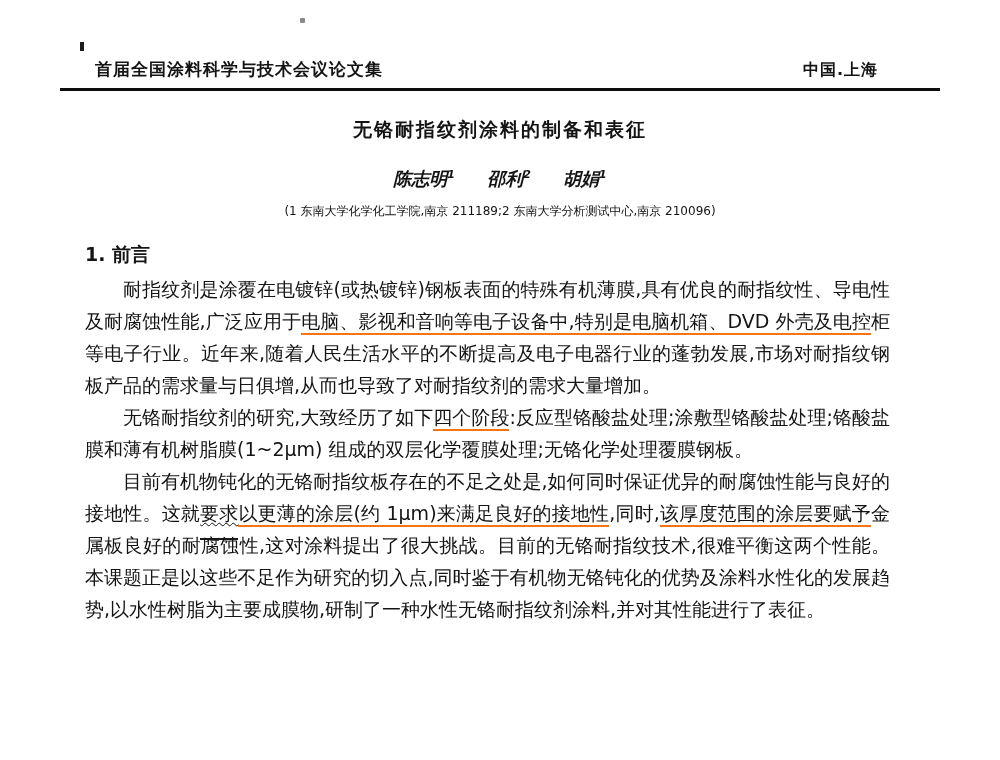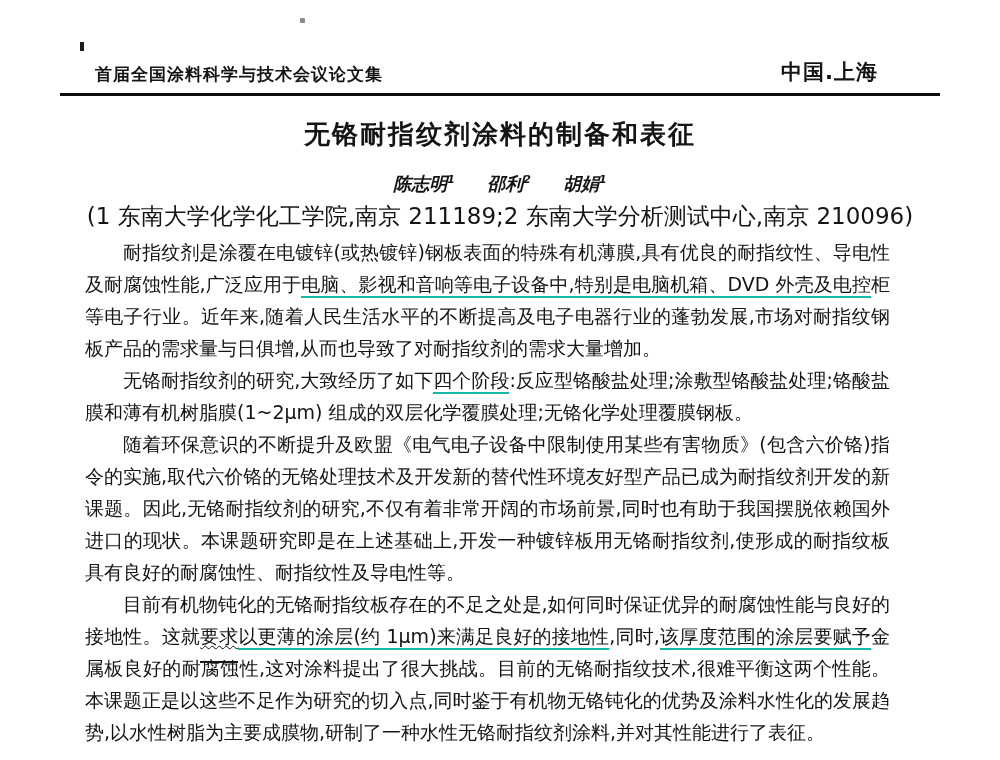--- a/index.html
+++ b/index.html
@@ -24,60 +24,60 @@
   }
   .running-head {
     margin: 58px 60px 0 60px;
     padding: 0 0 7px 0;
     border-bottom: 3px solid #0d0d0d;
     display: flex;
     justify-content: space-between;
     align-items: flex-end;
   }
   .running-head .left  { margin-left: 35px;  font-size: 17px; font-weight: bold; letter-spacing: 1px; }
-  .running-head .right { margin-right: 62px; font-size: 21px; font-weight: bold; letter-spacing: 1px; }
+  .running-head .right { margin-right: 62px; font-size: 16px; font-weight: bold; letter-spacing: 1px; }
   .paper-title {
     margin: 22px 0 0 0;
     text-align: center;
-    font-size: 26px;
+    font-size: 19px;
     font-weight: bold;
     letter-spacing: 2px;
     line-height: 32px;
   }
   .authors {
     margin-top: 17px;
     text-align: center;
     font-size: 18px;
     font-style: italic;
     font-weight: bold;
     line-height: 26px;
   }
   .author { margin: 0 13px; }
   .author sup { font-size: 11px; }
   .affiliation {
     margin-top: 8px;
     text-align: center;
-    font-size: 23px;
+    font-size: 12px;
     line-height: 22px;
   }
   .section-heading {
     margin: 22px 0 0 85px;
     font-size: 19px;
     font-weight: bold;
     line-height: 20px;
   }
   .body-text {
     margin: 9px 110px 0 85px; 
     font-size: 19px;
     line-height: 32px;
     text-align: justify;
   }
   .para { margin: 0; text-indent: 2em; }
   .u-none { }
-  .u-line  { border-bottom: 2px solid #14b8a6; padding-bottom: 1px; }
+  .u-line  { border-bottom: 2px solid #f97316; padding-bottom: 1px; }
   .u-wavy  {
     text-decoration-style: wavy;
     text-decoration-thickness: 1.3px;
     text-underline-offset: 4px;
   }
   .u-double {
     text-decoration: underline;
     text-decoration-style: wavy;
     text-decoration-thickness: 1.3px;
     text-underline-offset: 2px;
@@ -101,21 +101,21 @@
   <h1 class="paper-title">无铬耐指纹剂涂料的制备和表征</h1>
 
   <div class="authors">
     <span class="author"><span>陈志明</span><sup>1</sup></span>
     <span class="author"><span>邵利</span><sup>2</sup></span>
     <span class="author"><span>胡娟</span><sup>1</sup></span>
   </div>
 
   <div class="affiliation">(1 东南大学化学化工学院,南京 211189;2 东南大学分析测试中心,南京 210096)</div>
 
+  <h2 class="section-heading">1. 前言</h2>
 
   <div class="body-text">
       <p class="para"><span class="u-none">耐指纹剂是涂覆在电镀锌(或热镀锌)钢板表面的特殊有机薄膜,具有优良的</span><span class="u-wavy">耐指纹性</span><span class="u-none">、</span><span class="u-wavy">导电性</span><span class="u-none">及</span><span class="u-wavy">耐腐蚀性</span><span class="u-none">能,</span><span class="u-wavy">广泛应用</span><span class="u-none">于</span><span class="u-line">电脑、影视和音响等电子设备中,</span><span class="u-line">特别是电脑机箱、DVD 外壳及电控</span><span class="u-wavy">柜等电子行业</span><span class="u-none">。近年来,随着人民生活水平的不断提高及电子电器行业的蓬勃发展,市场对耐指纹钢板产品的需求量与日俱增,从而也导致了对耐指纹剂的需求大量增加。</span></p>
       <p class="para"><span class="u-none">无铬耐指纹剂的研究,大致经历了如下</span><span class="u-line">四个阶段</span><span class="u-none">:反应型铬酸盐处理;涂敷型铬酸盐处理;铬酸盐膜和薄有机树脂膜(1~2μm) 组成的双层化学覆膜处理;无铬化学处理覆膜钢板。</span></p>
-      <p class="para"><span class="u-none">随着环保意识的不断提升及欧盟《电气电子设备中限制使用某些有害物质》(包含六价铬)指令的实施,取代六价铬的无铬处理技术及开发新的替代性环境友好型产品已成为耐指纹剂开发的新课题。因此,无铬耐指纹剂的研究,不仅有着非常开阔的市场前景,同时也有助于我国摆脱依赖国外进口的现状。本课题研究即是在上述基础上,开发一种镀锌板用无铬耐指纹剂,使形成的耐指纹板具有良好的耐腐蚀性、耐指纹性及导电性等。</span></p>
       <p class="para"><span class="u-none">目前有机物钝化的无铬耐指纹板存在的不足之处是,如何同时保证优异的耐腐蚀性能与良好的接地性。这就</span><span class="u-double">要求</span><span class="u-line">以更薄的涂层(约 1μm)来满足良好的接地性</span><span class="u-none">,同时,</span><span class="u-line">该厚度范围的涂层要赋予</span><span class="u-wavy">金属板良好的耐腐蚀性</span><span class="u-none">,这对涂料提出了很大挑战。目前的无铬耐指纹技术,很难平衡这两个性能。本课题正是以这些不足作为研究的切入点,同时鉴于有机物无铬钝化的优势及涂料水性化的发展趋</span><span class="u-none">势,以水性树脂为主要成膜物,研制了一种水性无铬耐指纹剂涂料,并对其性能进行了表征。</span></p>
     </div>
 
 </div>
 
 </body></html>

